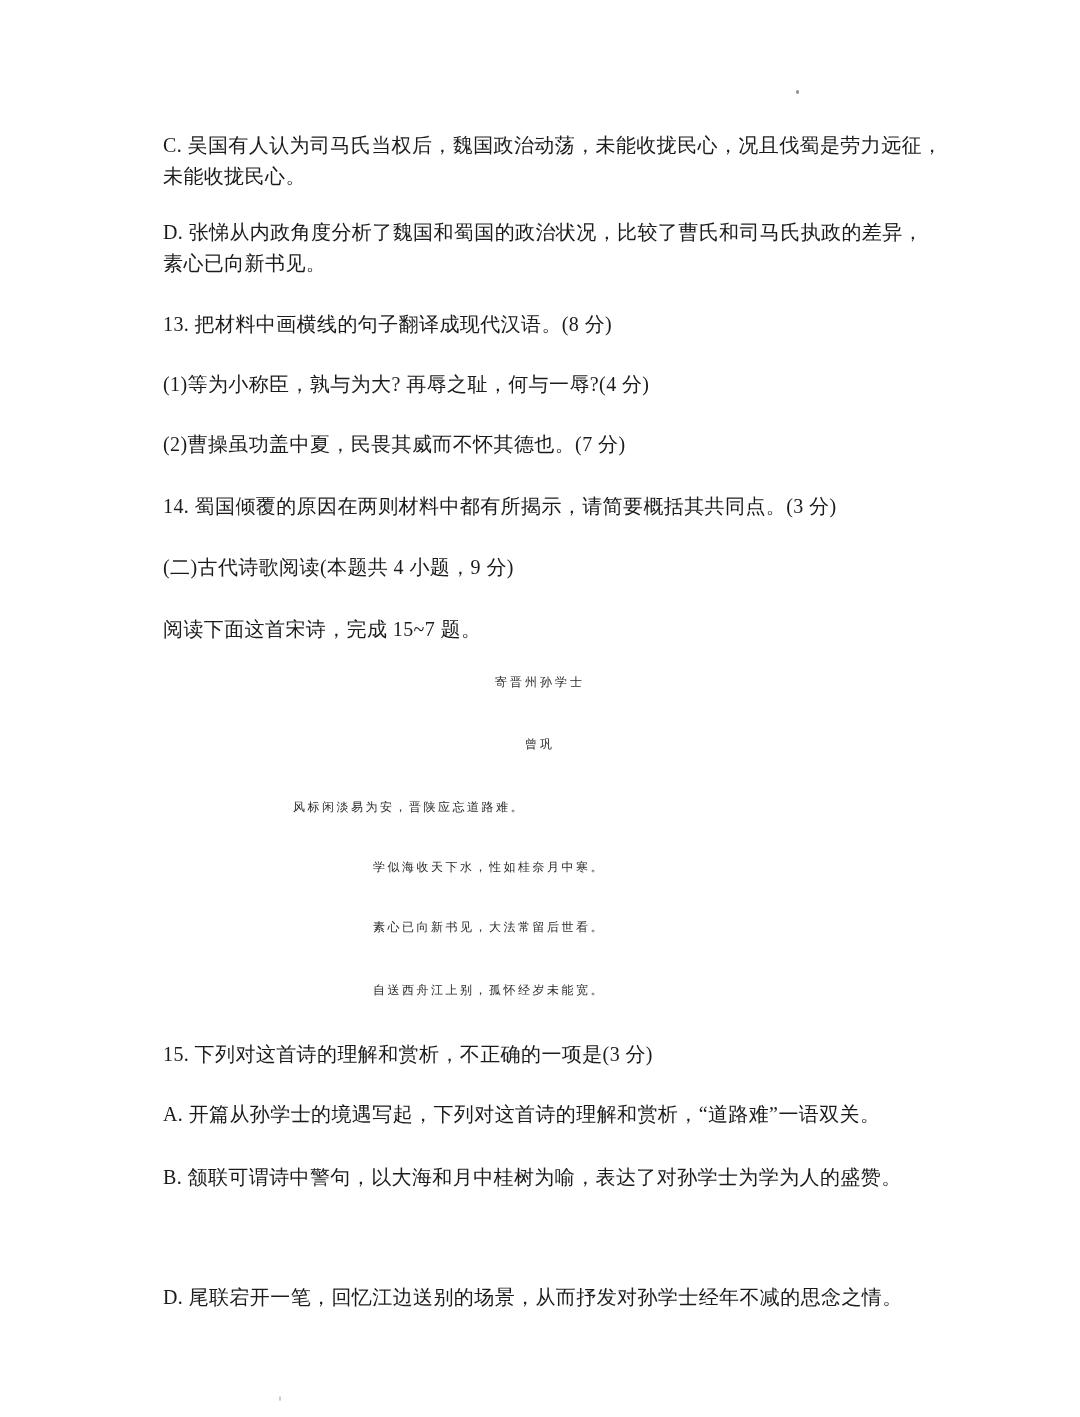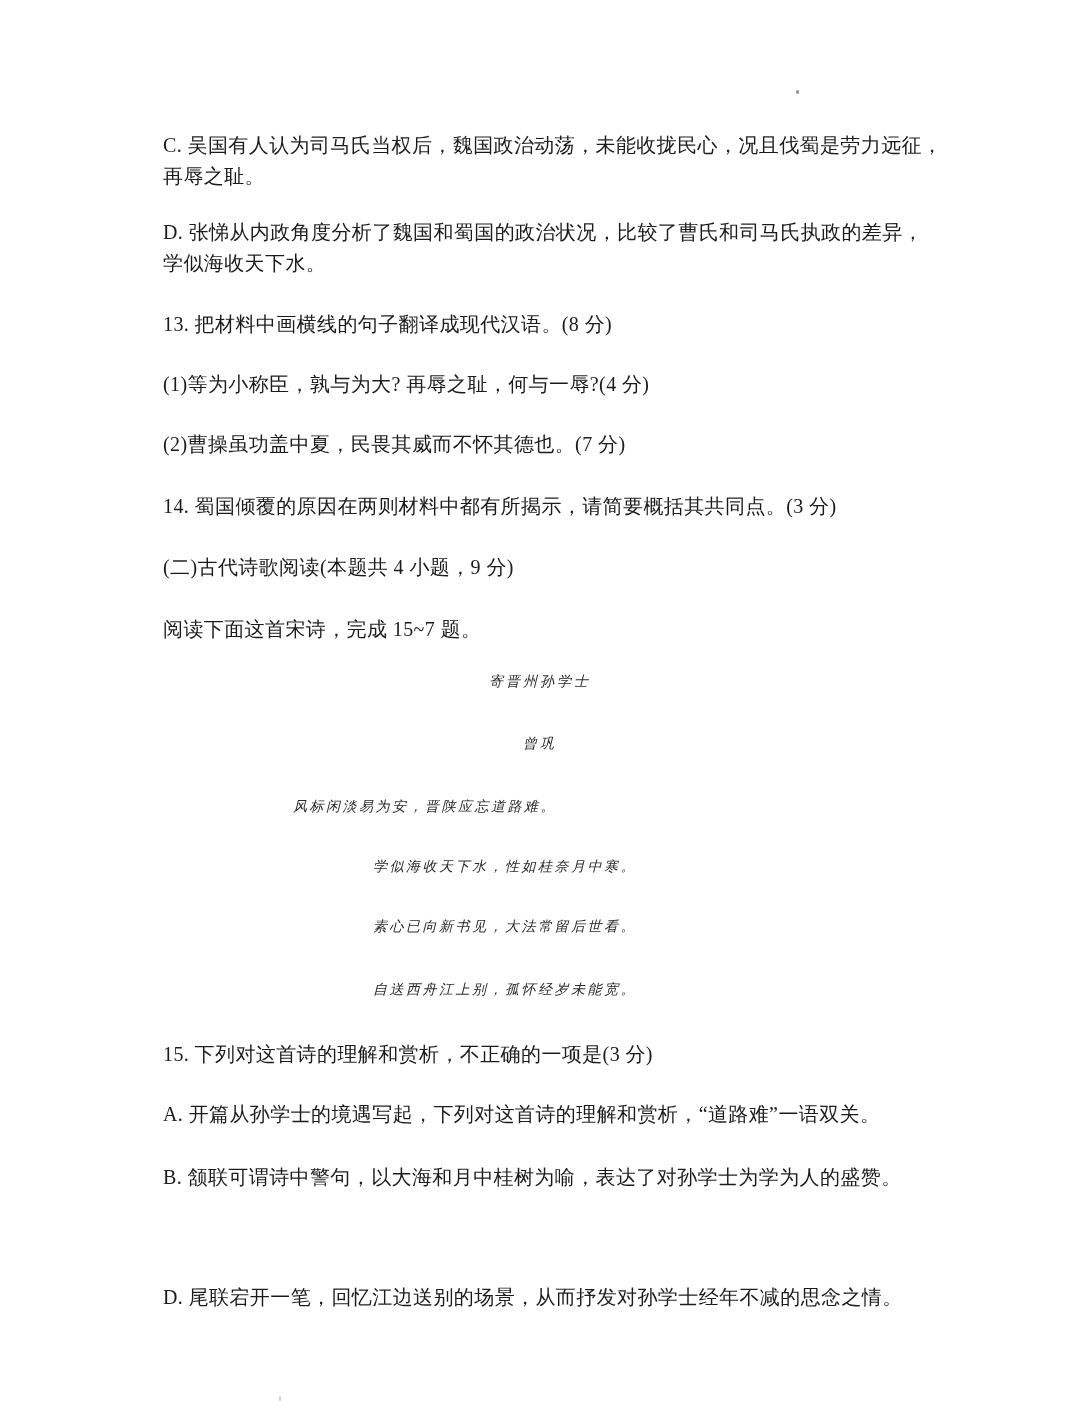--- a/index.html
+++ b/index.html
@@ -19,22 +19,21 @@
     font-size: 20px;
     line-height: 31px;
     color: #1b1b1b;
     letter-spacing: 0.4px;
     white-space: nowrap;
   }
   .t .ln { white-space: nowrap; }
   
   .kai {
     position: absolute;
-    font-style: italic;
-    font-size: 14px;
+    font-size: 12px;
     line-height: 24px;
     color: #2a2a2a;
     letter-spacing: 2.5px;
     white-space: nowrap;
     font-family: "Liberation Serif", serif;
   }
   .center {
     left: 0;
     width: 1080px;
     text-align: center;
@@ -50,26 +49,26 @@
 </head>
 <body>
 
 <div class="page">
 
   <div class="speck speck-1"></div>
   <div class="speck speck-2"></div>
 
   <div class="t" style="top:130px">
     <div class="ln">C. 吴国有人认为司马氏当权后，魏国政治动荡，未能收拢民心，况且伐蜀是劳力远征，</div>
-    <div class="ln">再辱之耻。</div>
+    <div class="ln">未能收拢民心。</div>
   </div>
 
   <div class="t" style="top:217px">
     <div class="ln">D. 张悌从内政角度分析了魏国和蜀国的政治状况，比较了曹氏和司马氏执政的差异，</div>
-    <div class="ln">学似海收天下水。</div>
+    <div class="ln">素心已向新书见。</div>
   </div>
 
   <div class="t" style="top:309px">13. 把材料中画横线的句子翻译成现代汉语。(8 分)</div>
   <div class="t" style="top:369px">(1)等为小称臣，孰与为大? 再辱之耻，何与一辱?(4 分)</div>
   <div class="t" style="top:429px">(2)曹操虽功盖中夏，民畏其威而不怀其德也。(7 分)</div>
 
   <div class="t" style="top:491px">14. 蜀国倾覆的原因在两则材料中都有所揭示，请简要概括其共同点。(3 分)</div>
 
   <div class="t" style="top:552px">(二)古代诗歌阅读(本题共 4 小题，9 分)</div>
   <div class="t" style="top:614px">阅读下面这首宋诗，完成 15~7 题。</div>

